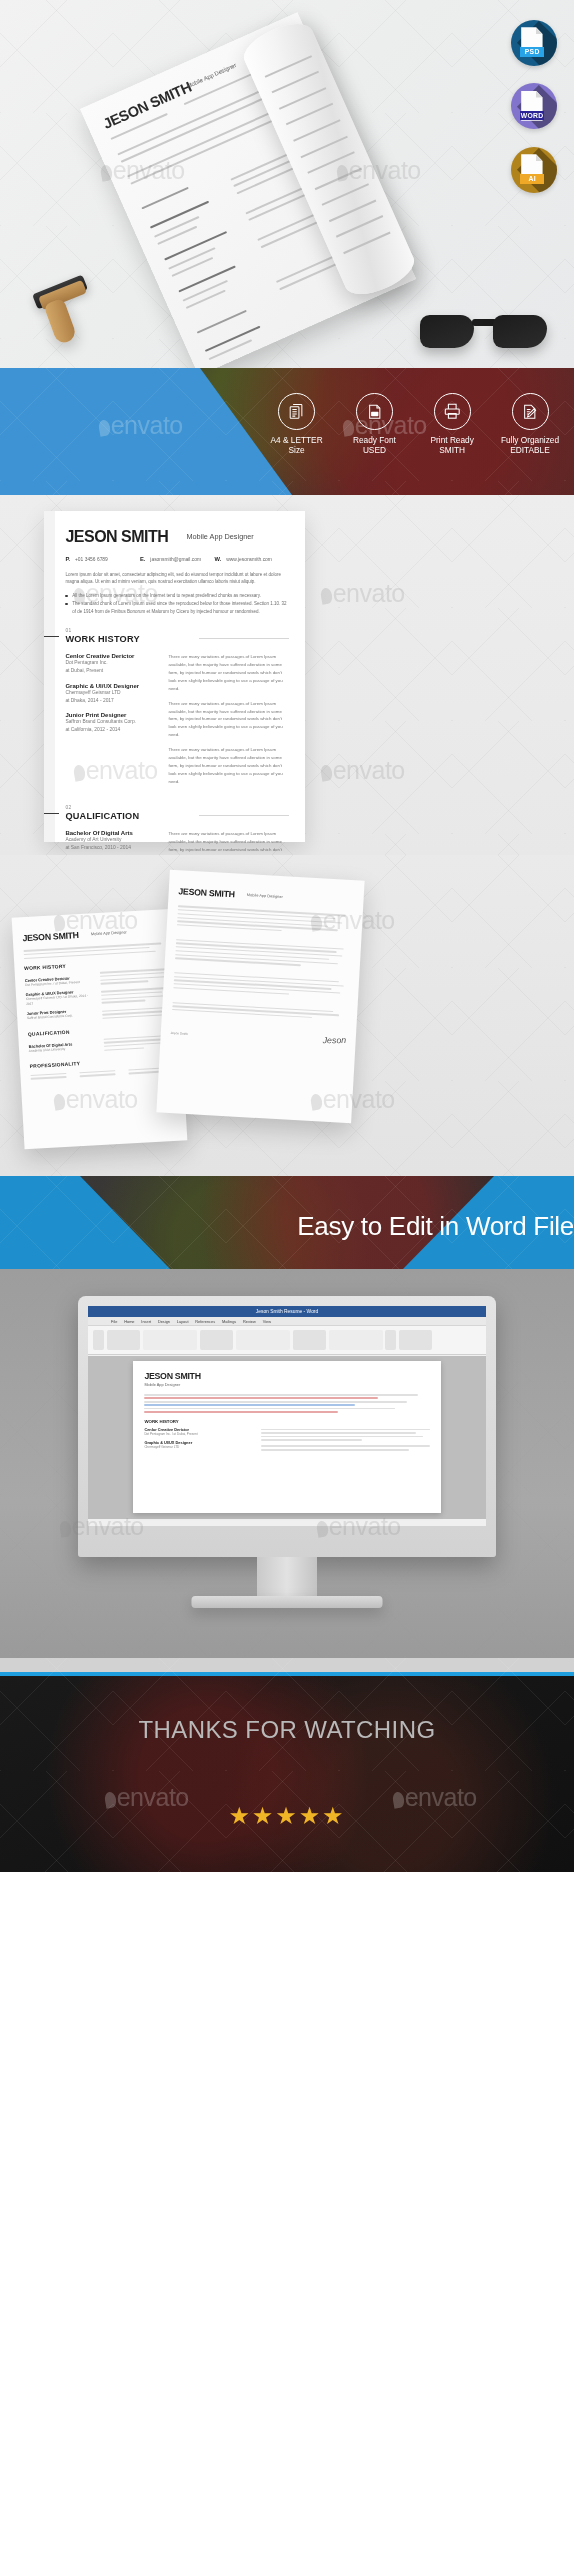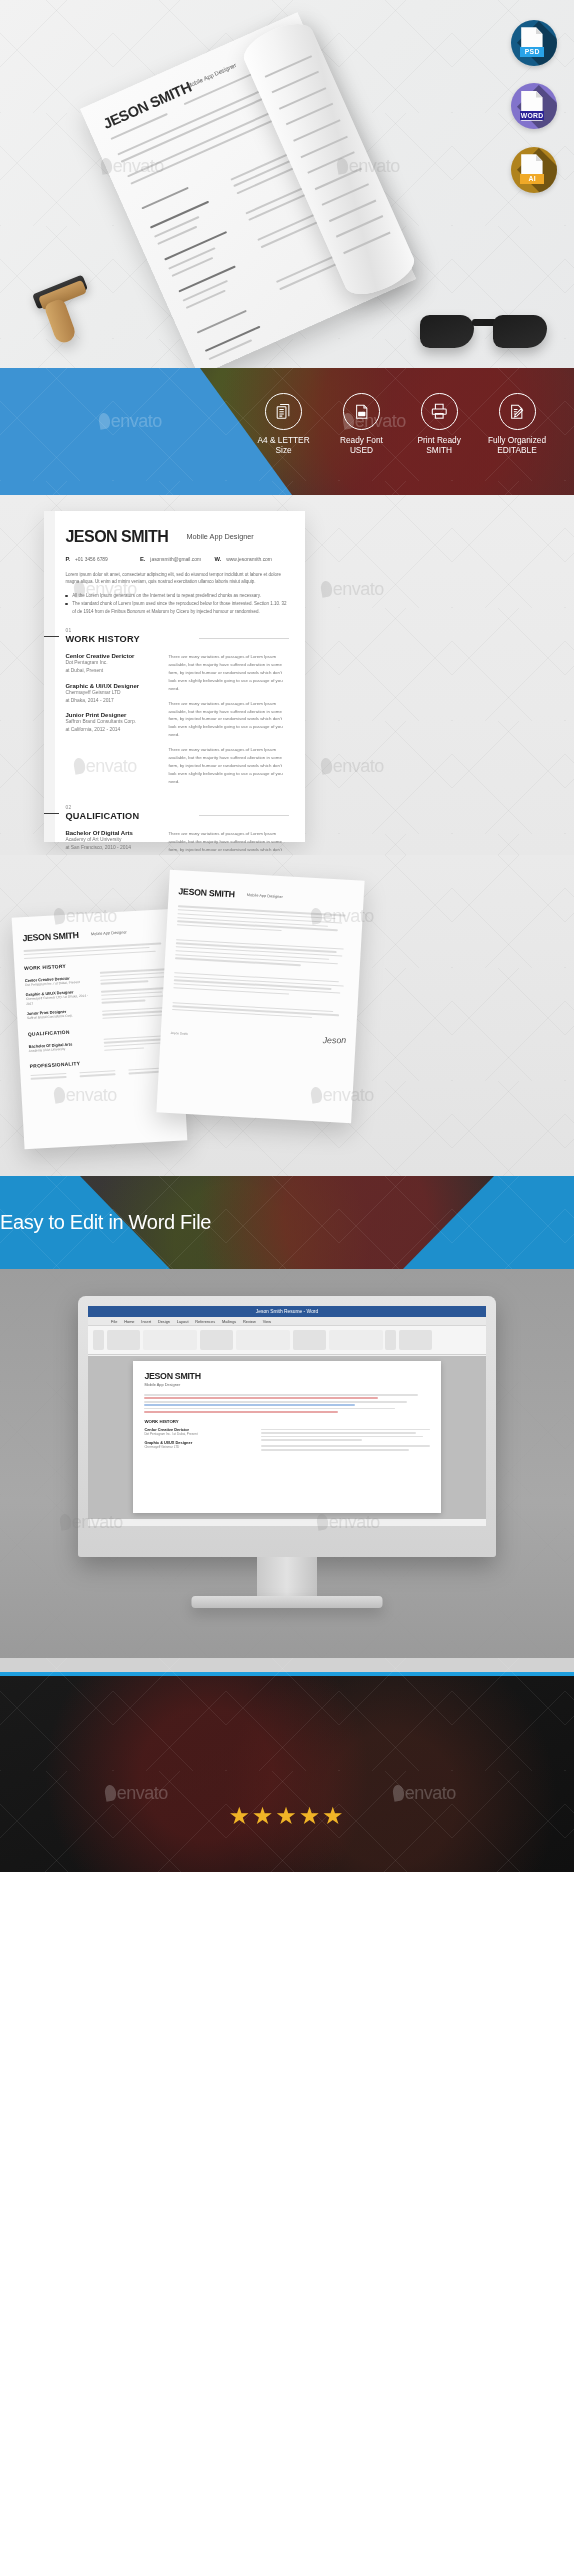--- a/index.html
+++ b/index.html
@@ -13,21 +13,21 @@
     width: 574px;
     height: 2576px;
     overflow: hidden;
     background: #ffffff;
   }
 
   
   .wm {
     position: absolute;
     color: rgba(130,130,130,0.20);
-    font-size: 18px;
+    font-size: 25px;
     font-family: "Liberation Sans", sans-serif;
     font-weight: 400;
     letter-spacing: -0.5px;
     pointer-events: none;
     white-space: nowrap;
   }
   .wm::before {
     content: "";
     display: inline-block;
     width: 10.7px; height: 15.6px;
@@ -185,21 +185,21 @@
     position: absolute; left: 0; top: 0; height: 100%; width: 292px;
     background: #3d93d3;
     clip-path: polygon(0 0, 200px 0, 292px 100%, 0 100%);
   }
   .banner-title {
     position: absolute; left: 29px; top: 23.4px;
     color: #ffffff; font-size: 15px; font-weight: 700;
     line-height: 1.38; letter-spacing: -0.2px;
   }
   .feat-row {
-    position: absolute; right: 21px; top: 25px;
+    position: absolute; right: 8px; top: 25px;
     display: flex; gap: 5.8px;
   }
   .feat { width: 72px; text-align: center; color: #fff; }
   .feat .circ {
     width: 37px; height: 37px; border-radius: 50%;
     border: 1.6px solid #fff; margin: 0 auto 4.9px;
     display: flex; align-items: center; justify-content: center;
   }
   .feat .lbl { font-size: 8.3px; line-height: 1.25; font-weight: 400; }
 
@@ -276,22 +276,22 @@
       radial-gradient(circle at 62% 46%, rgba(130,35,35,0.6) 0 20%, rgba(0,0,0,0) 44%),
       radial-gradient(circle at 40% 70%, rgba(80,96,24,0.5) 0 16%, rgba(0,0,0,0) 40%),
       linear-gradient(120deg,#3c3a38,#2c2a29);
   }
   .word-wedge-l, .word-wedge-r {
     position: absolute; top: 0; height: 100%; width: 195px; background: #1e8fcc;
   }
   .word-wedge-l { left: 0; clip-path: polygon(0 0, 80px 0, 170px 100%, 0 100%); }
   .word-wedge-r { right: 0; clip-path: polygon(115px 0, 195px 0, 195px 100%, 24px 100%); }
   .word-title {
-    position: absolute; left: 0; right: 0; top: 35px; text-align: left;
-    color: #fff; font-size: 20px; font-weight: 400; letter-spacing: -0.3px;
+    position: absolute; left: 0; right: 0; top: 35px; text-align: right;
+    color: #fff; font-size: 26px; font-weight: 400; letter-spacing: -0.3px;
   }
 
   
   .sec-imac {
     position: relative; height: 389px;
     background: linear-gradient(180deg,#9d9d9d,#a8a8a8 60%,#9a9a9a);
     overflow: hidden;
   }
   .imac-body {
     position: absolute; left: 50%; transform: translateX(-50%); top: 27px;
@@ -796,19 +796,20 @@
 
     <div class="wm" style="left:60px;top:243px;">envato</div>
     <div class="wm" style="left:317px;top:243px;">envato</div>
   </section>
 
   <section class="sec-thanks">
     <div class="thanks-bg"></div>
     <div class="topbar-grey"></div>
     <div class="thanks-strip" style="top:13.6px;"></div>
     <div class="hatch faint"></div>
+    <div class="thanks-title">THANKS FOR WATCHING</div>
     <div class="stars">★★★★★</div>
     <div class="wm dark" style="left:105px;top:125px;">envato</div>
     <div class="wm dark" style="left:393px;top:125px;">envato</div>
   </section>
 
 </div>
 
 
 </body></html>

